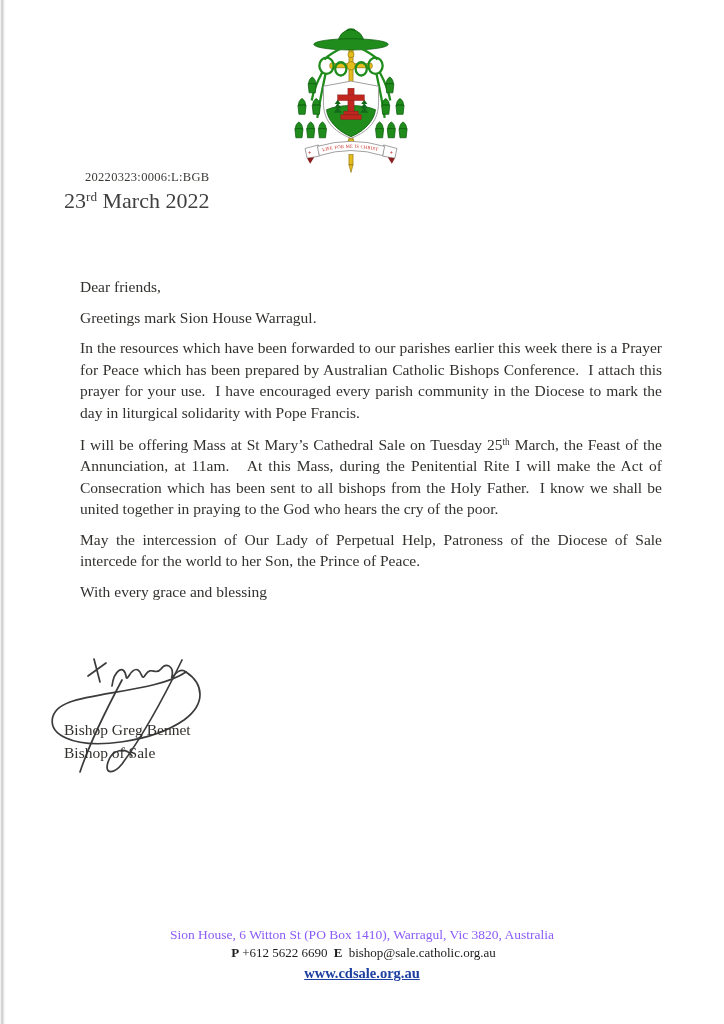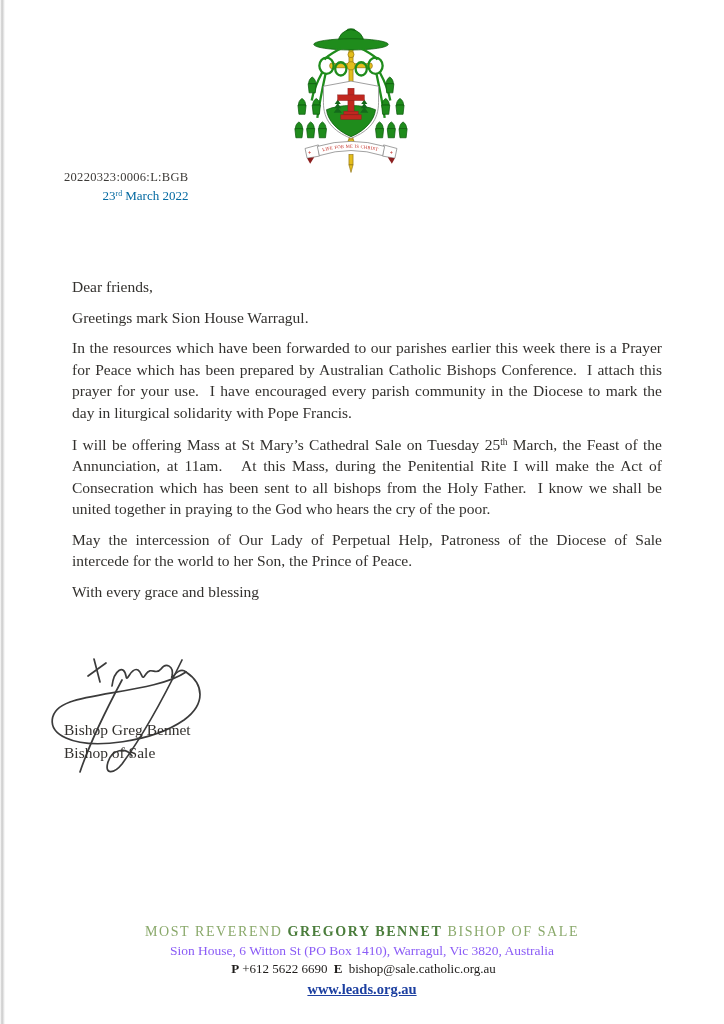--- a/index.html
+++ b/index.html
@@ -16,25 +16,25 @@
   .gold{fill:var(--crest-gold);stroke:#8a6d0e;stroke-width:1.2;}
   .red{fill:var(--crest-red);stroke:#8c1f1f;stroke-width:1;}
   .shieldw{fill:#ffffff;stroke:#8a8a8a;stroke-width:1.6;}
   .scrollw{fill:#ffffff;stroke:#7a7a7a;stroke-width:1.4;}
   .plant{fill:#14691a;}
   .motto-t{font-family:"Liberation Serif",serif;font-size:9px;fill:var(--crest-red);letter-spacing:.5px;}
   .plus-t{font-family:"Liberation Serif",serif;font-size:11px;fill:var(--crest-red);font-weight:bold;}
   
   .ref-block{position:absolute;left:64px;top:170px;text-align:right;}
   .ref{font-size:12.5px;letter-spacing:.3px;color:#3c3a37;}
-  .date{font-size:13px;margin-top:3px;color:#0369a1;}
+  .date{font-size:22px;margin-top:3px;color:#404040;}
   sup{font-size:.6em;vertical-align:.5em;}
   
   .body{position:absolute;left:64px;top:276px;width:598px;}
-  .body p{margin:0 0 9px 8px;font-size:15.5px;line-height:21.5px;white-space:pre-wrap;}
+  .body p{margin:0 0 9px 16px;font-size:15.5px;line-height:21.5px;white-space:pre-wrap;}
   .body p.j{text-align:justify;}
   
   .sig-svg{position:absolute;left:34px;top:652px;width:215px;height:135px;}
   .sig-svg path{fill:none;stroke:#3b3b3b;stroke-width:1.7;stroke-linecap:round;}
   .sig-name{position:absolute;left:64px;top:718px;font-size:15.5px;line-height:23px;}
   
   .footer{position:absolute;left:0;top:924px;width:724px;text-align:center;}
   .f1{font-size:14px;letter-spacing:1.6px;color:var(--footer-green-light);}
   .f1 .dg{color:var(--footer-green-dark);font-weight:bold;}
   .f2{font-size:13.5px;font-weight:normal;margin-top:3px;color:#8b5cf6;}
@@ -152,18 +152,17 @@
     <path d="M152,20 C170,32 172,52 150,68 C118,90 58,98 32,86 C12,77 14,58 36,50 C64,40 126,38 152,20"></path>
     <path d="M148,8 C130,45 108,85 88,112 C80,122 70,123 74,110 C78,97 92,95 98,104"></path>
     <path d="M88,28 C72,58 54,96 46,120"></path>
   </svg>
   <div class="sig-name">
     <div>Bishop Greg Bennet</div>
     <div>Bishop of Sale</div>
   </div>
 
   <div class="footer">
-    <div class="f1"><span>MOST REVEREND </span><span class="dg">GREGORY BENNET</span><span> BISHOP OF SALE</span></div>
     <div class="f2">Sion House, 6 Witton St (PO Box 1410), Warragul, Vic 3820, Australia</div>
     <div class="f3"><b>P</b><span>+612 5622 6690</span> <b>E</b> <span>bishop@sale.catholic.org.au</span></div>
-    <div><a class="f4">www.leads.org.au</a></div>
+    <div><a class="f4">www.cdsale.org.au</a></div>
   </div>
 </div>
 
 </body></html>

